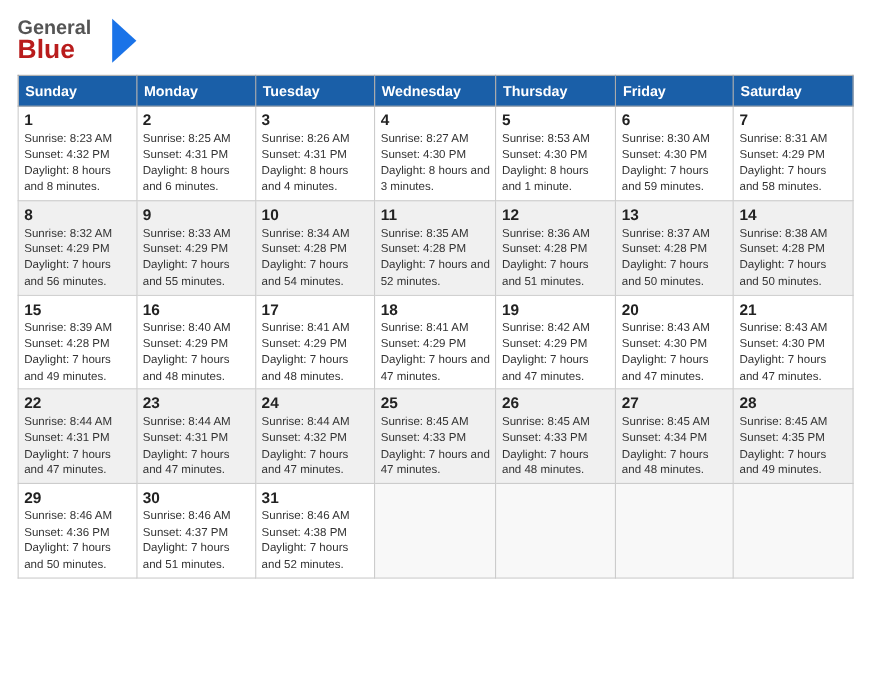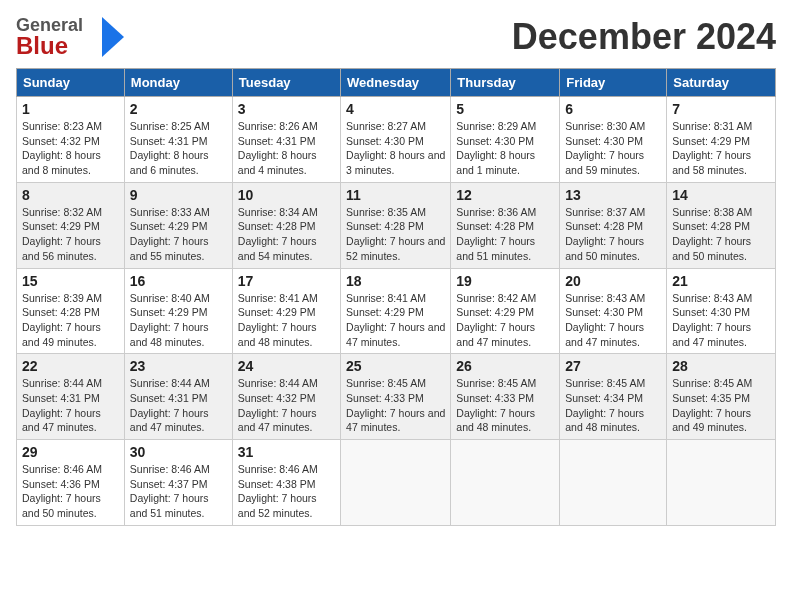--- a/index.html
+++ b/index.html
@@ -111,21 +111,20 @@
   <div class="logo">
     <div class="logo-container">
       <div class="logo-word">
         <span class="general-text">General</span>
         <span class="blue-text">Blue</span>
       </div>
       <div class="logo-arrow"></div>
     </div>
   </div>
   <div class="title-section">
-    <div class="month-title">December 2024</div>
   </div>
 </div>
 
 <table class="calendar">
   <thead>
     <tr>
       <th>Sunday</th>
       <th>Monday</th>
       <th>Tuesday</th>
       <th>Wednesday</th>
@@ -155,21 +154,21 @@
         <span class="cell-text">Daylight: 8 hours and 4 minutes.</span>
       </td>
         <td>
         <span class="day-num">4</span>
         <span class="cell-text">Sunrise: 8:27 AM</span><br>
         <span class="cell-text">Sunset: 4:30 PM</span><br>
         <span class="cell-text">Daylight: 8 hours and 3 minutes.</span>
       </td>
         <td>
         <span class="day-num">5</span>
-        <span class="cell-text">Sunrise: 8:29 AM</span><br>
+        <span class="cell-text">Sunrise: 8:53 AM</span><br>
         <span class="cell-text">Sunset: 4:30 PM</span><br>
         <span class="cell-text">Daylight: 8 hours and 1 minute.</span>
       </td>
         <td>
         <span class="day-num">6</span>
         <span class="cell-text">Sunrise: 8:30 AM</span><br>
         <span class="cell-text">Sunset: 4:30 PM</span><br>
         <span class="cell-text">Daylight: 7 hours and 59 minutes.</span>
       </td>
         <td>

